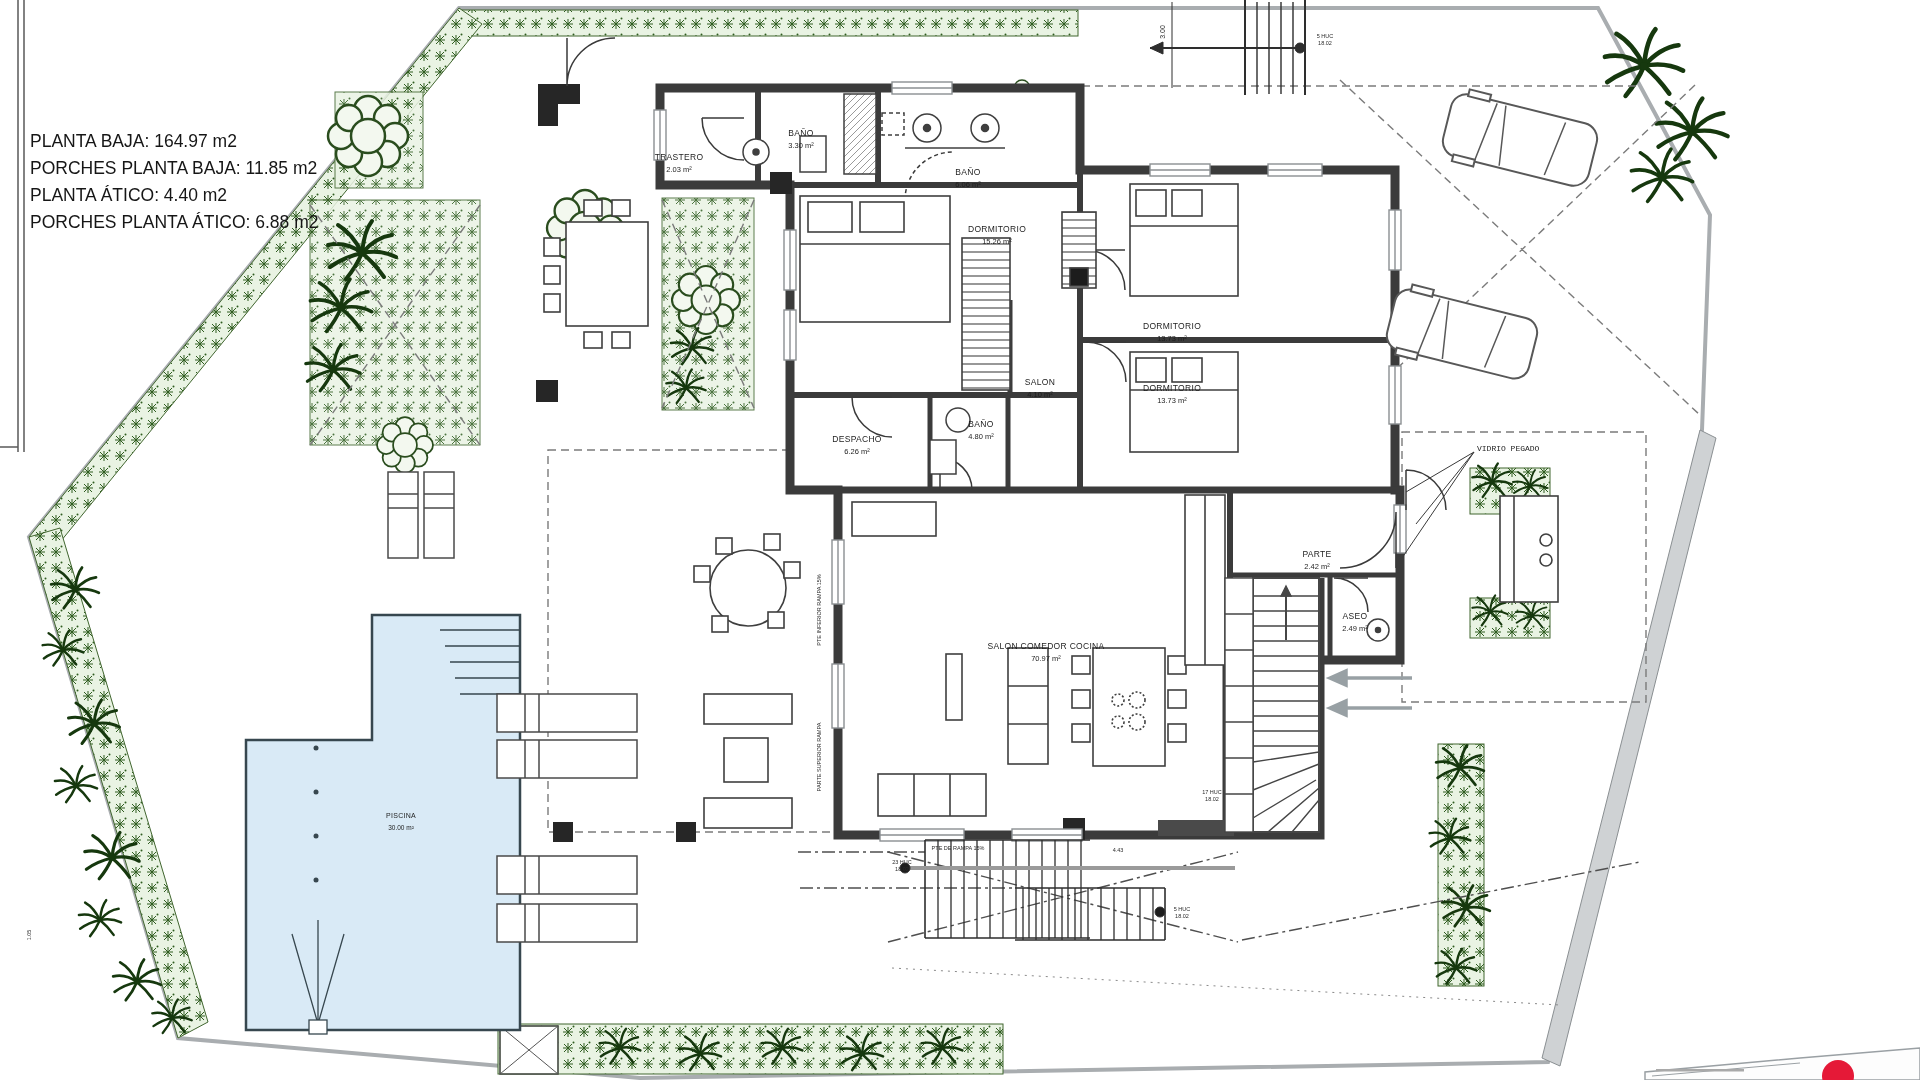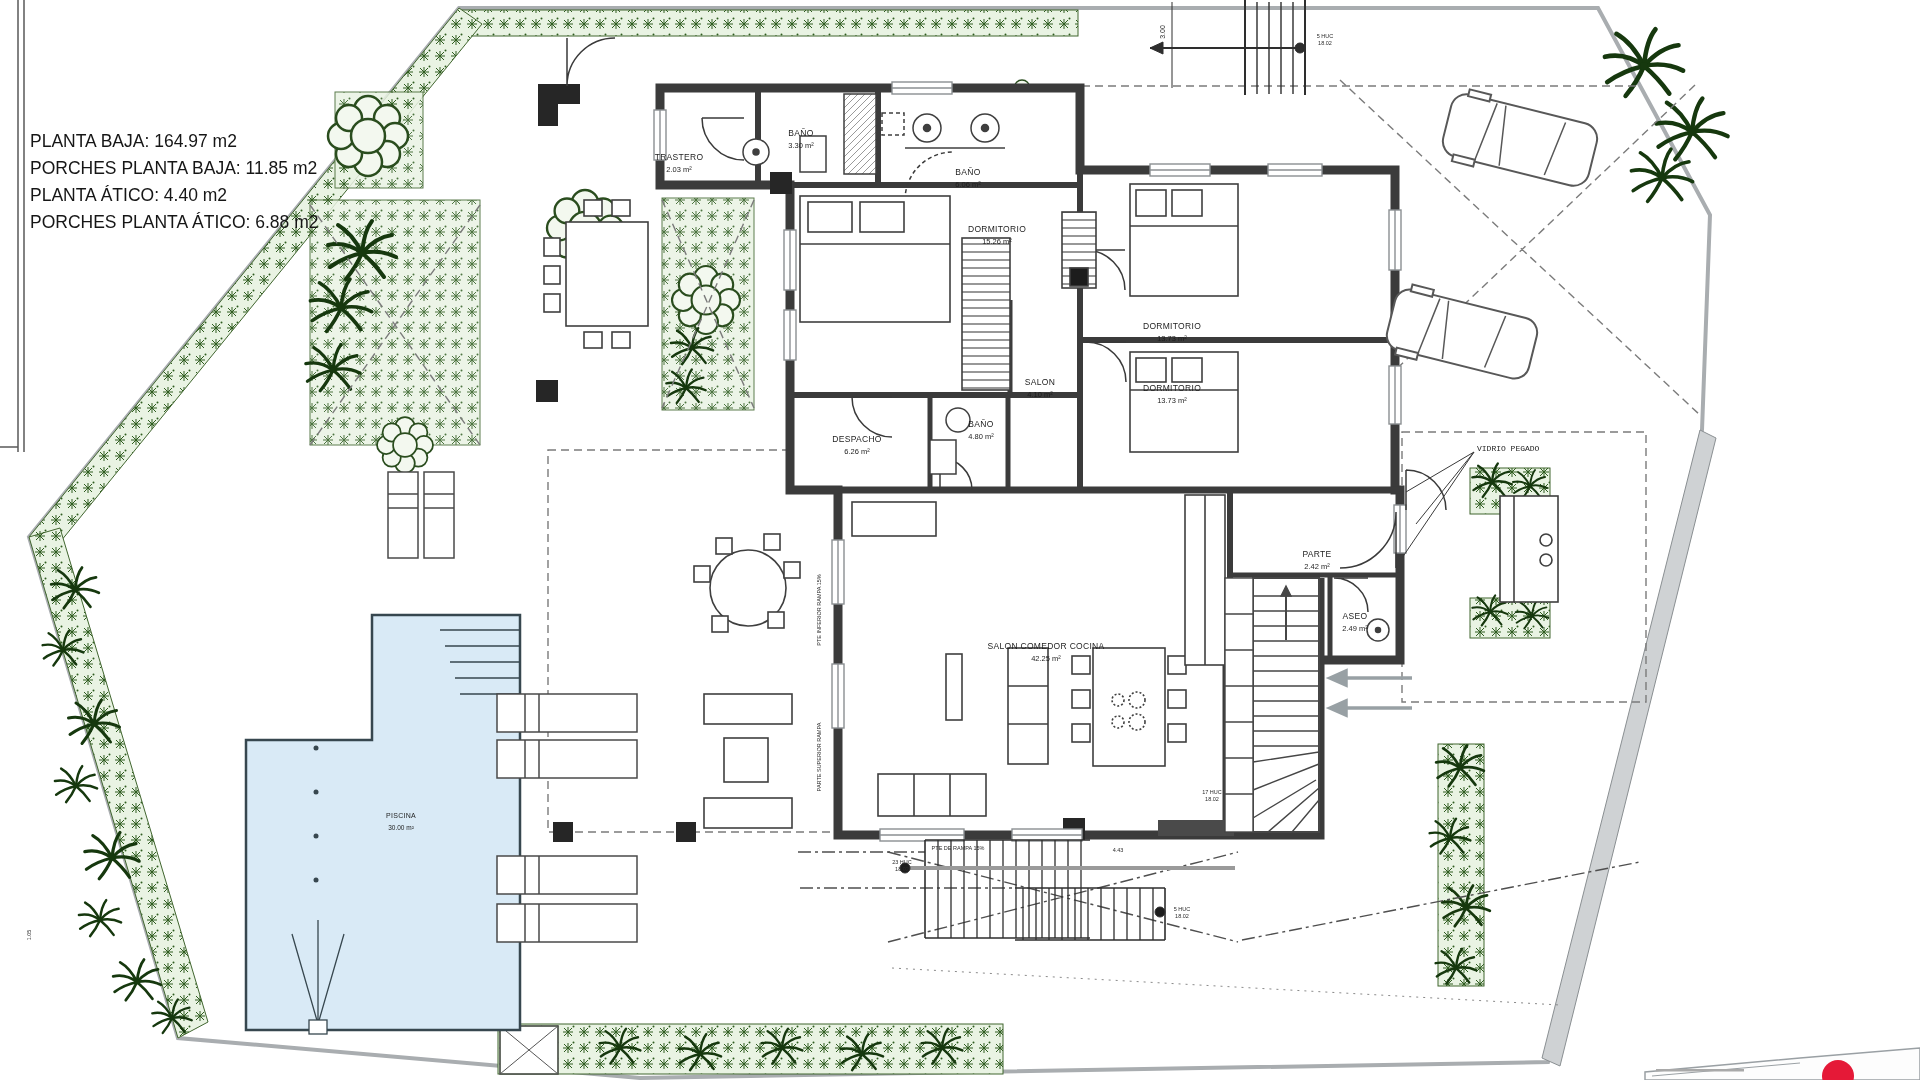--- a/index.html
+++ b/index.html
@@ -447,21 +447,21 @@
 <div class="lbl" style="left:1317px;top:540px">
       <div class="room-name">PARTE</div>
       <div class="room-area">2.42 m²</div>
     </div>
 <div class="lbl" style="left:1355px;top:602px">
       <div class="room-name">ASEO</div>
       <div class="room-area">2.49 m²</div>
     </div>
 <div class="lbl" style="left:1046px;top:632px">
       <div class="room-name">SALON COMEDOR COCINA</div>
-      <div class="room-area">42.25 m²</div>
+      <div class="room-area">70.97 m²</div>
     </div>
 <div class="lbl" style="left:401px;top:801px">
       <div class="room-name" style="font-size:7px">PISCINA</div>
       <div class="room-area" style="font-size:6.5px">30.00 m²</div>
     </div>
 
 <div class="leader" style="left:1477px;top:444px">VIDRIO PEGADO</div>
 
 <div class="lbl dim rot" style="left:1163px;top:32px">3.00</div>
 <div class="lbl tiny" style="left:1325px;top:40px">

